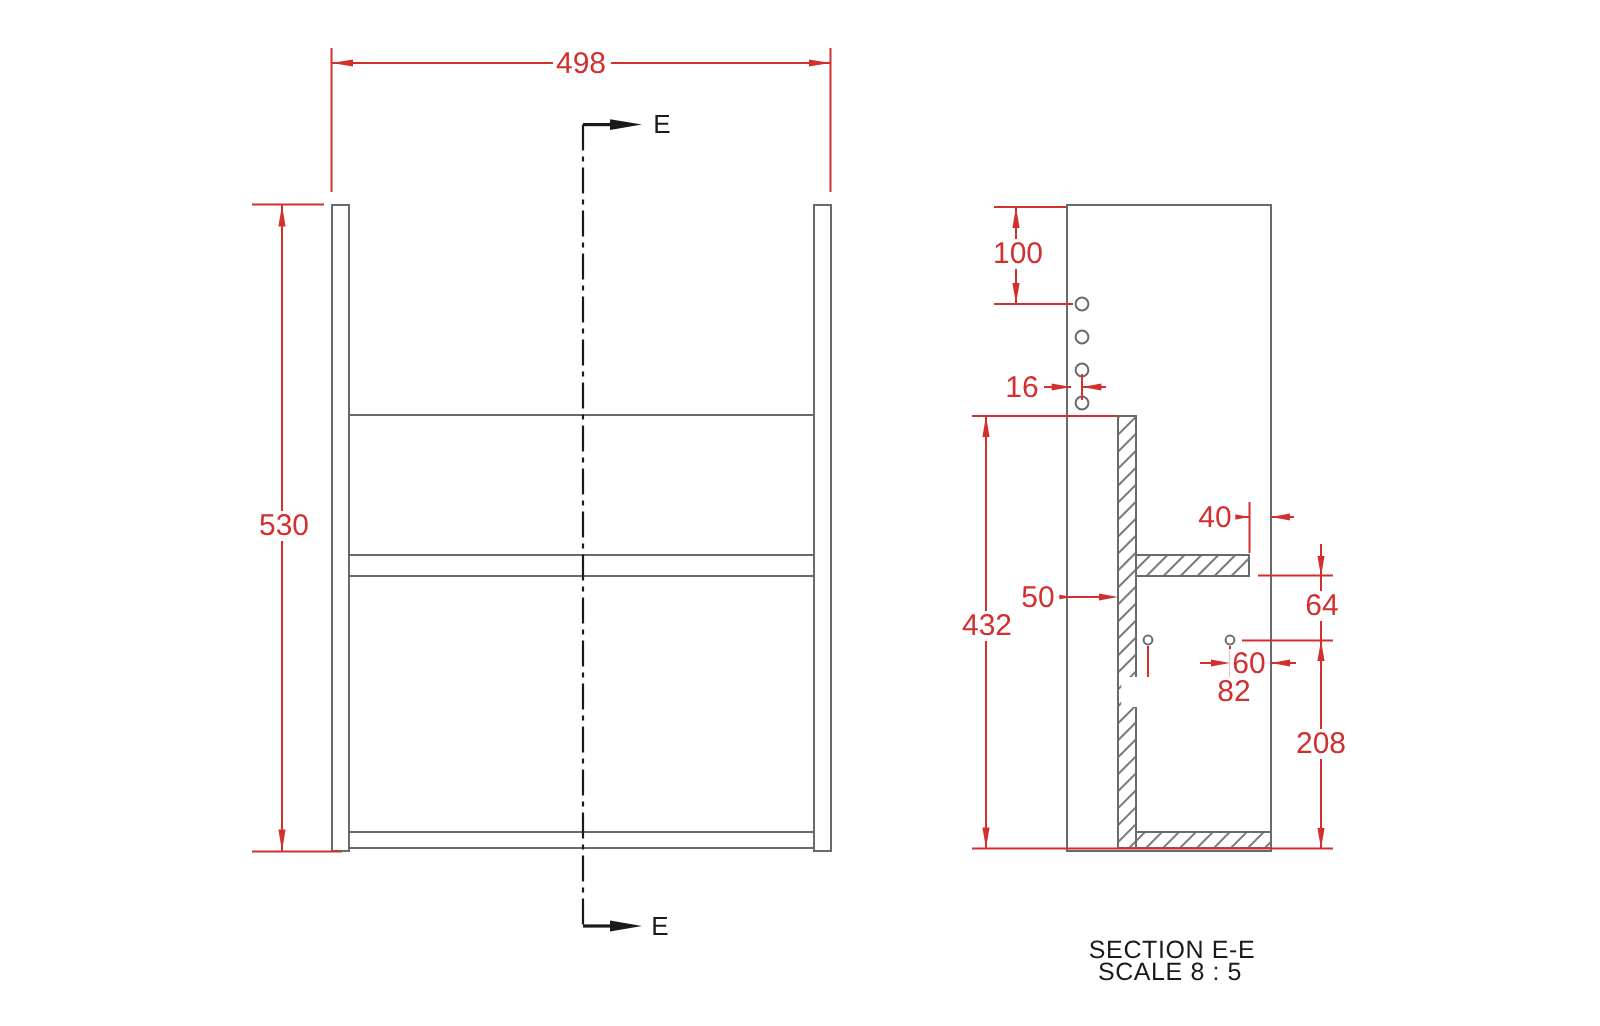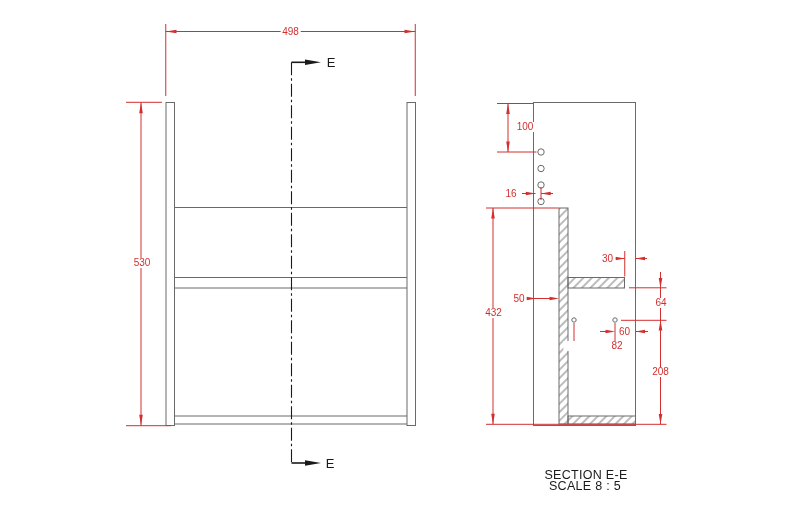--- a/index.html
+++ b/index.html
@@ -3,21 +3,21 @@
 <meta charset="utf-8">
 <style>
   html,body{margin:0;padding:0;background:#fff;}
   #sheet{
     position:relative;width:800px;height:513px;background:#ffffff;overflow:hidden;
     font-family:"Liberation Sans", sans-serif;
   }
   #sheet svg{position:absolute;left:0;top:0;}
   .txt{
     position:absolute;transform:translate(-50%,-50%);white-space:nowrap;
-    font-size:10px;line-height:1;pointer-events:none;
+    font-size:15px;line-height:1;pointer-events:none;
   }
   .dim{color:#d22f2f;background:#ffffff;padding:0 2px;}
   .blk{color:#1a1a1a;background:#ffffff;padding:0 1px;font-size:13px;}
   .ttl{color:#1a1a1a;font-size:12.5px;letter-spacing:.3px;}
 </style>
 </head>
 <body>
 
 <div id="sheet">
 
@@ -141,25 +141,25 @@
       </g>
     </g>
   </svg>
 
   <span class="txt dim" style="left:290.5px;top:31.5px;">498</span>
   <span class="txt dim" style="left:142px;top:263px;">530</span>
 
   <span class="txt blk" style="left:331px;top:62px;">E</span>
   <span class="txt blk" style="left:330px;top:463px;">E</span>
 
-  <span class="txt dim" style="left:509px;top:127px;margin-left:16px;">100</span>
+  <span class="txt dim" style="left:509px;top:127px;">100</span>
   <span class="txt dim" style="left:511px;top:193.5px;">16</span>
   <span class="txt dim" style="left:519px;top:298.5px;">50</span>
   <span class="txt dim" style="left:493.5px;top:313px;">432</span>
-  <span class="txt dim" style="left:607.5px;top:258.5px;">30</span>
+  <span class="txt dim" style="left:607.5px;top:258.5px;">40</span>
   <span class="txt dim" style="left:661px;top:303px;">64</span>
   <span class="txt dim" style="left:594px;top:345.5px;padding-left:48px;">82</span>
   <span class="txt dim" style="left:624.5px;top:332px;">60</span>
   <span class="txt dim" style="left:660.5px;top:372px;">208</span>
 
   <span class="txt ttl" style="left:586px;top:474.5px;">SECTION E-E</span>
   <span class="txt ttl" style="left:585px;top:486px;">SCALE 8 : 5</span>
 
 </div>
 

